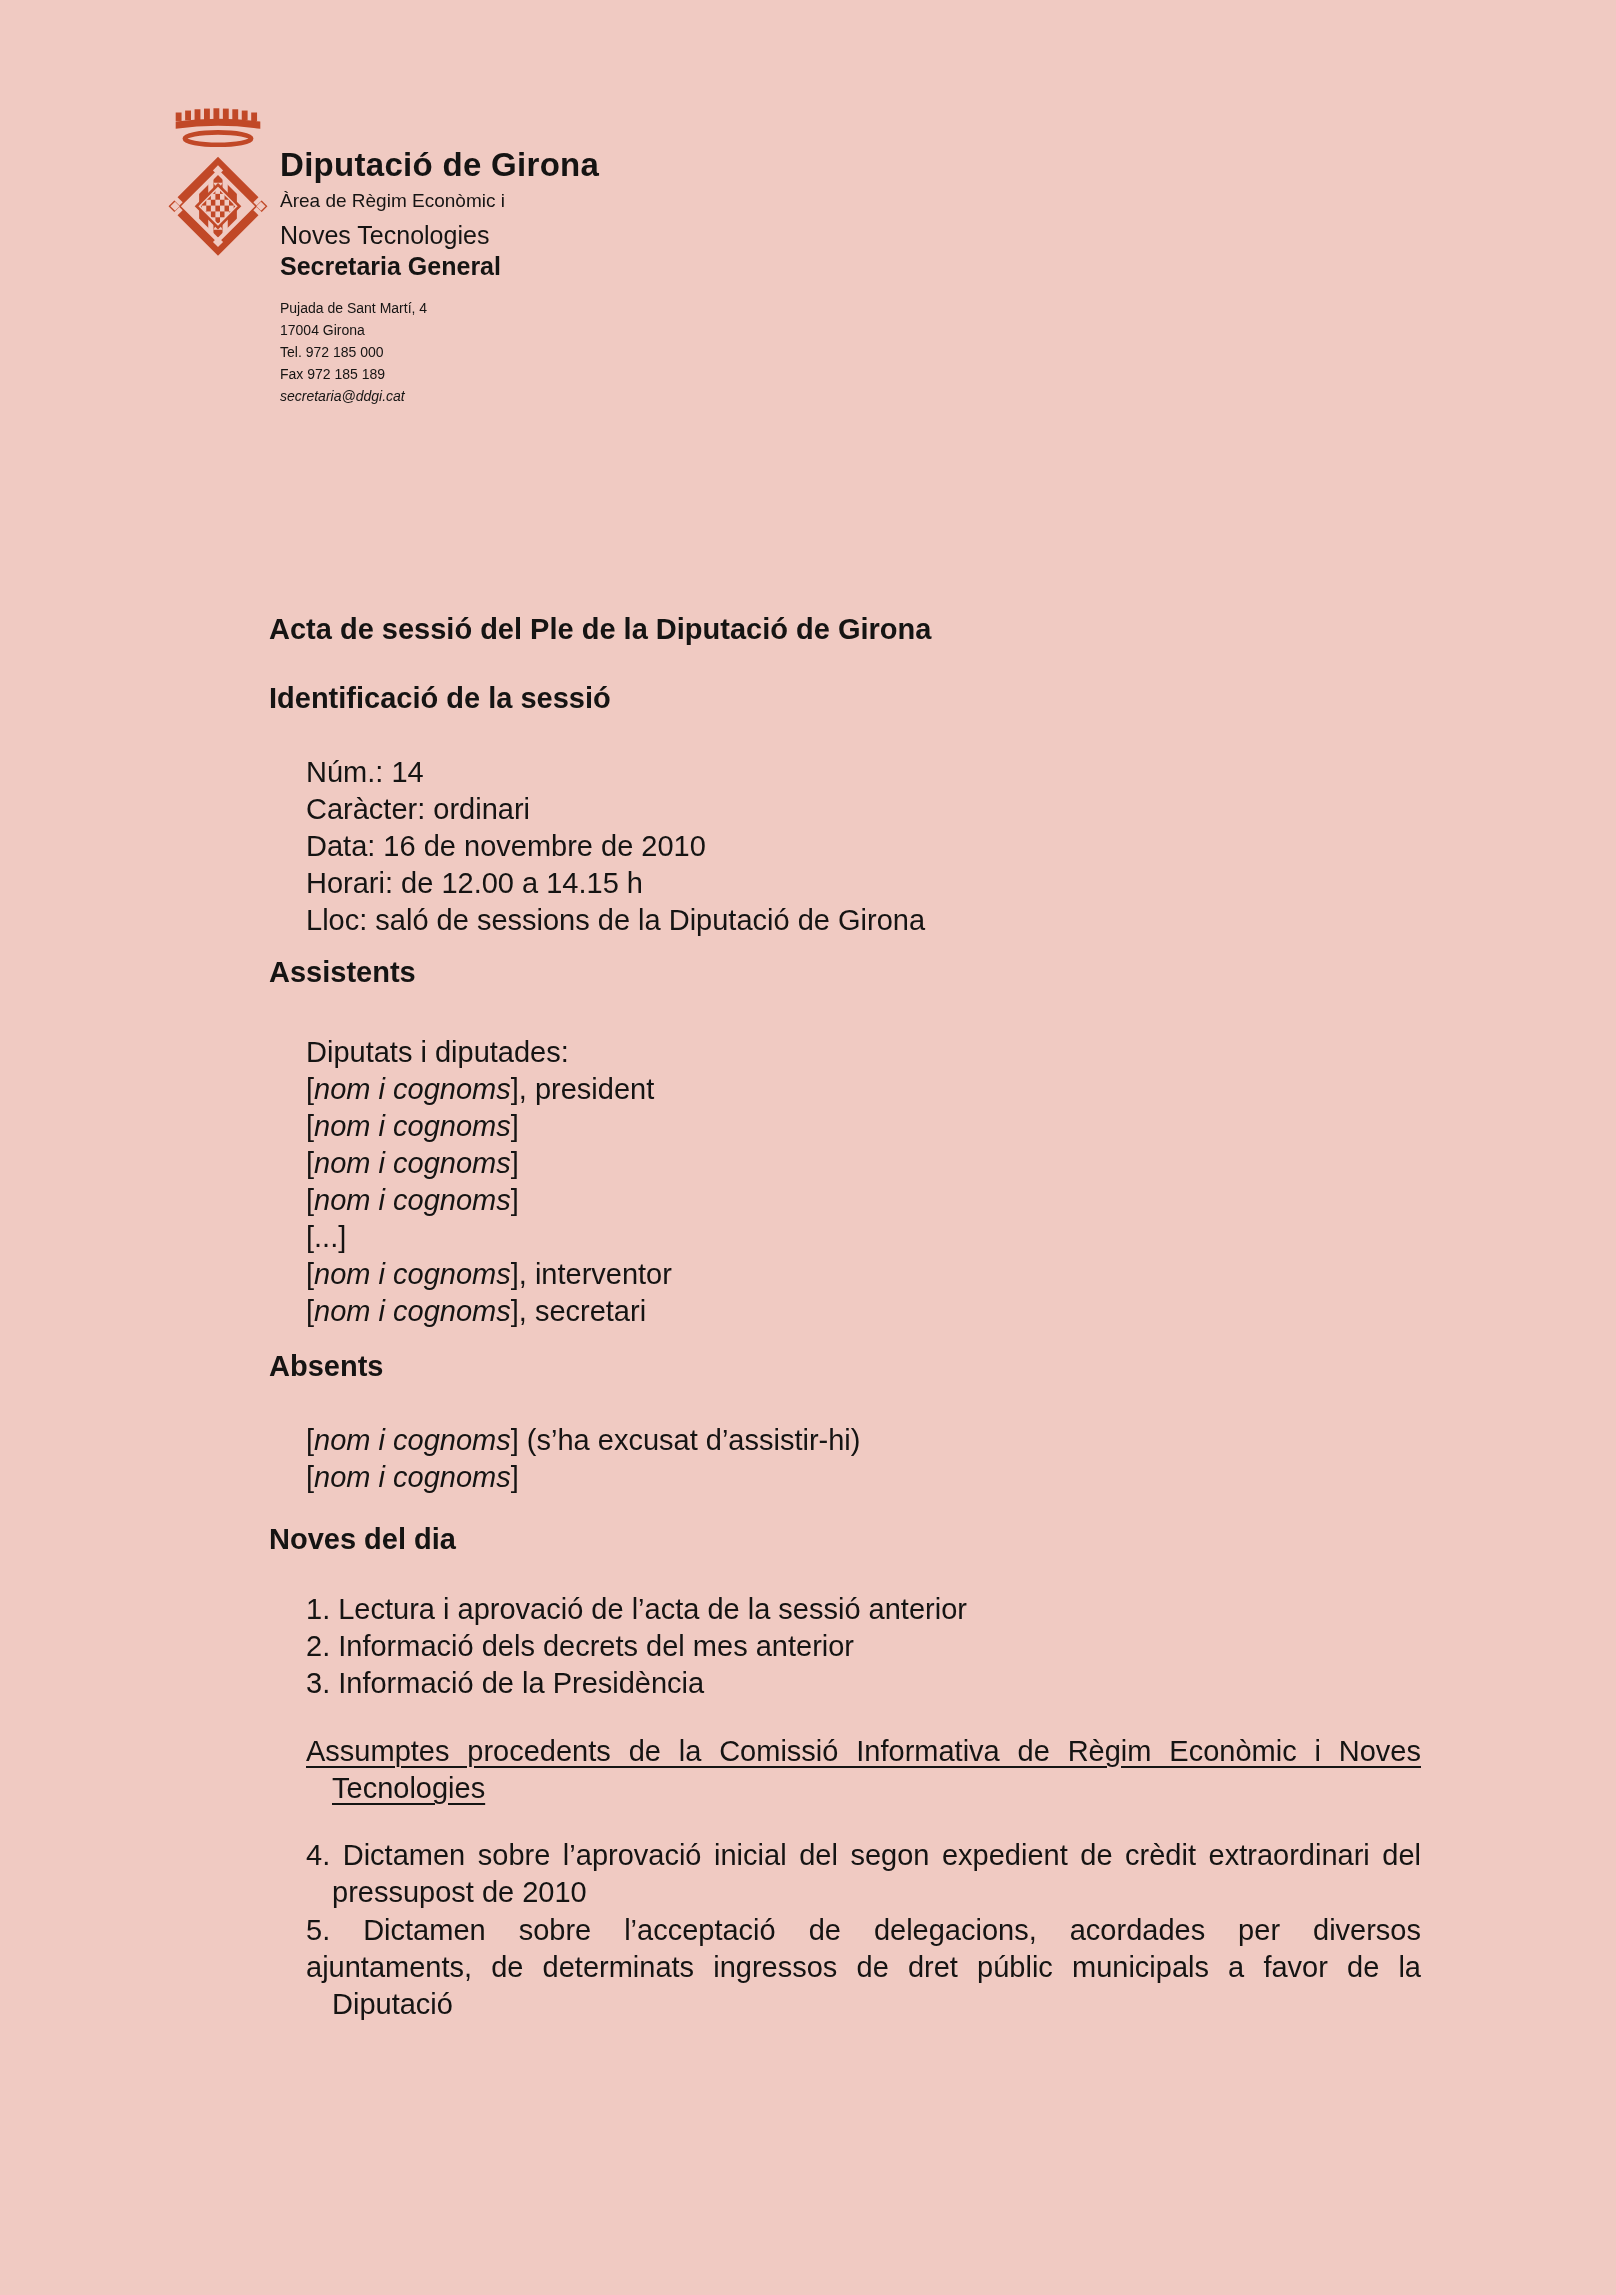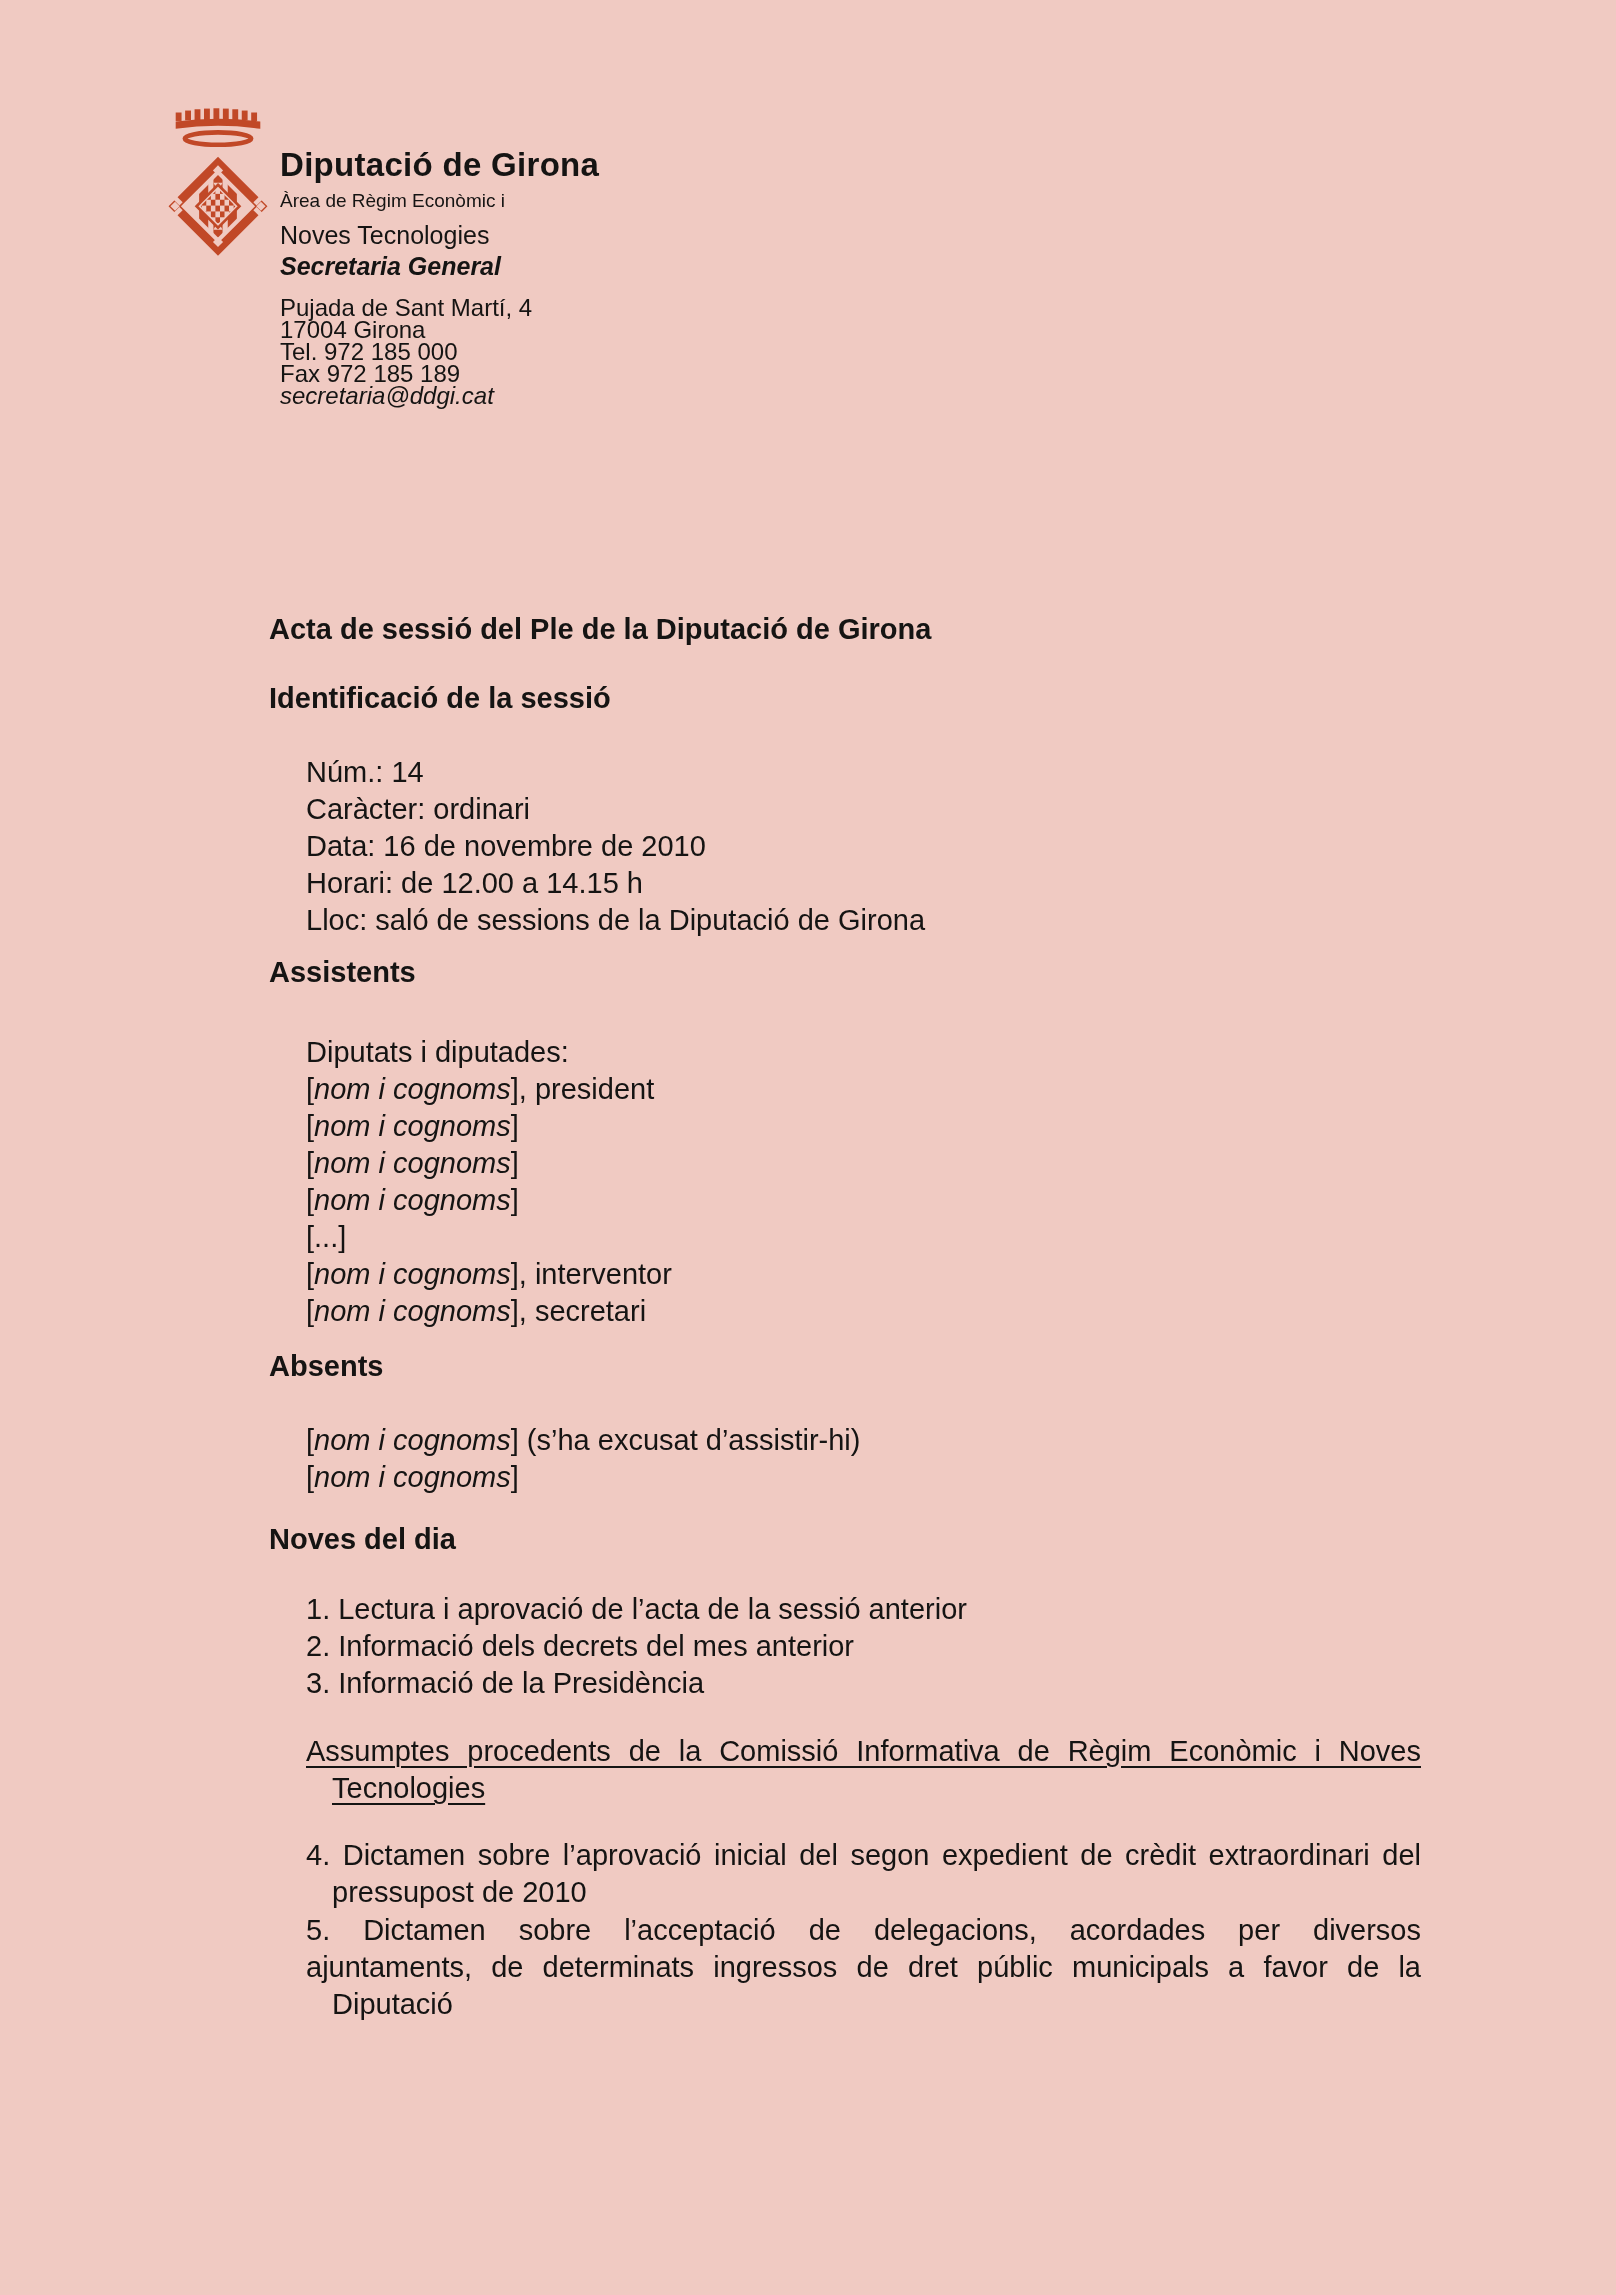--- a/index.html
+++ b/index.html
@@ -9,22 +9,22 @@
     width:1617px; height:2295px; position:relative; overflow:hidden;
     font-family:"Liberation Sans", sans-serif; color:var(--ink);
   }
   .page { position:absolute; inset:0; background:var(--bg);padding-left:11px; }
 
   
   .logo { position:absolute; left:165px; top:106px; }
   .brand { position:absolute; left:280px; top:146px; font-size:33px; font-weight:bold; letter-spacing:0.3px; }
   .area1 { position:absolute; left:280px; top:190px; font-size:19px; }
   .area2 { position:absolute; left:280px; top:221px; font-size:25px; }
-  .dept  { position:absolute; left:280px; top:252px; font-size:25px; font-weight:bold;font-style:italic; }
-  .addr  { position:absolute; left:280px; top:297px; font-size:24px; }
+  .dept  { position:absolute; left:280px; top:252px; font-size:25px; font-weight:bold; }
+  .addr  { position:absolute; left:280px; top:297px; font-size:14px; }
   .addr > div { height:22px; line-height:22px; }
   .addr .em { font-style:italic; }
 
   
   .h  { position:absolute; left:269px; font-size:29px; font-weight:bold; white-space:nowrap; }
   .blk{ position:absolute; left:306px; width:1115px; font-size:29px; }
   .blk .line { height:37px; line-height:37px; white-space:nowrap; }
   .blk.just .line { white-space:normal; text-align:justify; text-align-last:justify; }
   .blk.just .line.last { text-align-last:left;margin-left:26px; }
   .it { font-style:italic; }

